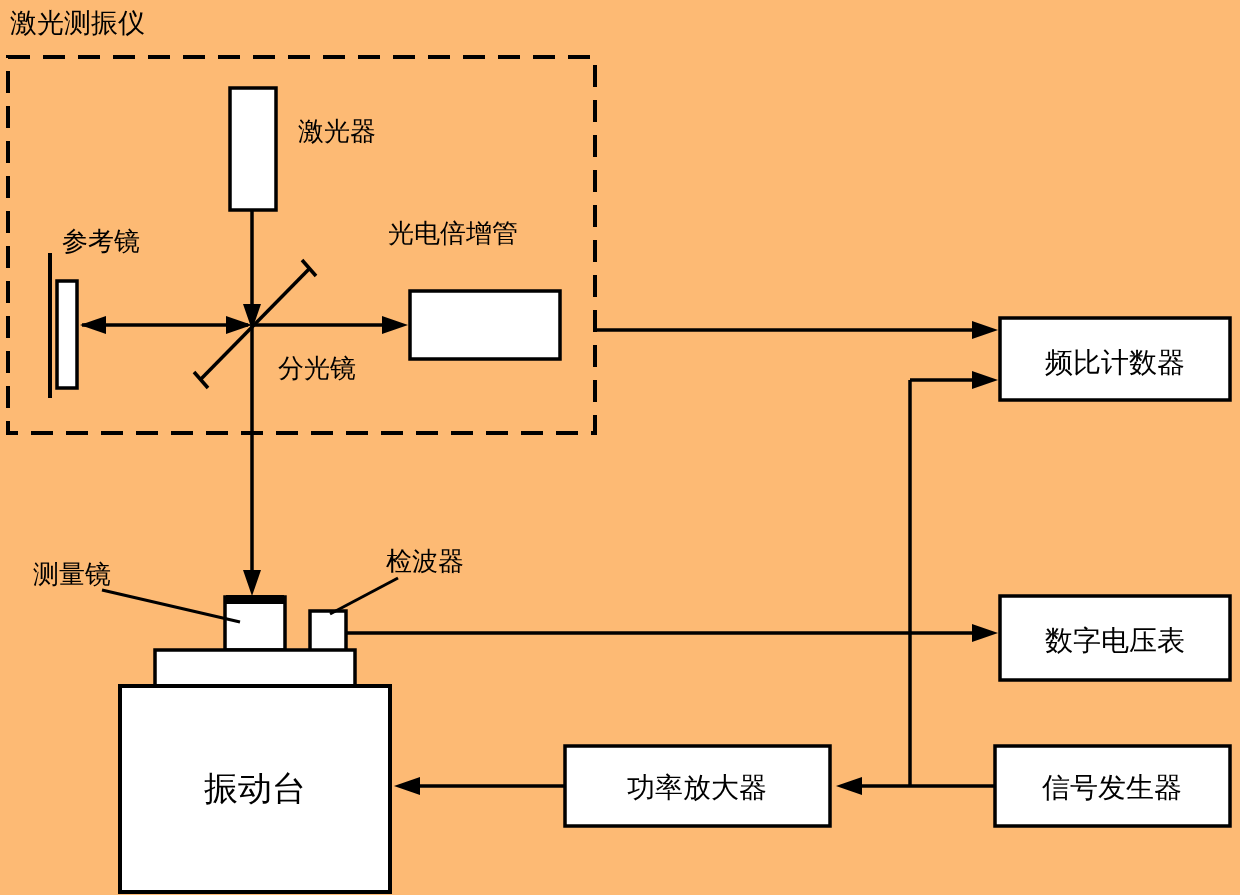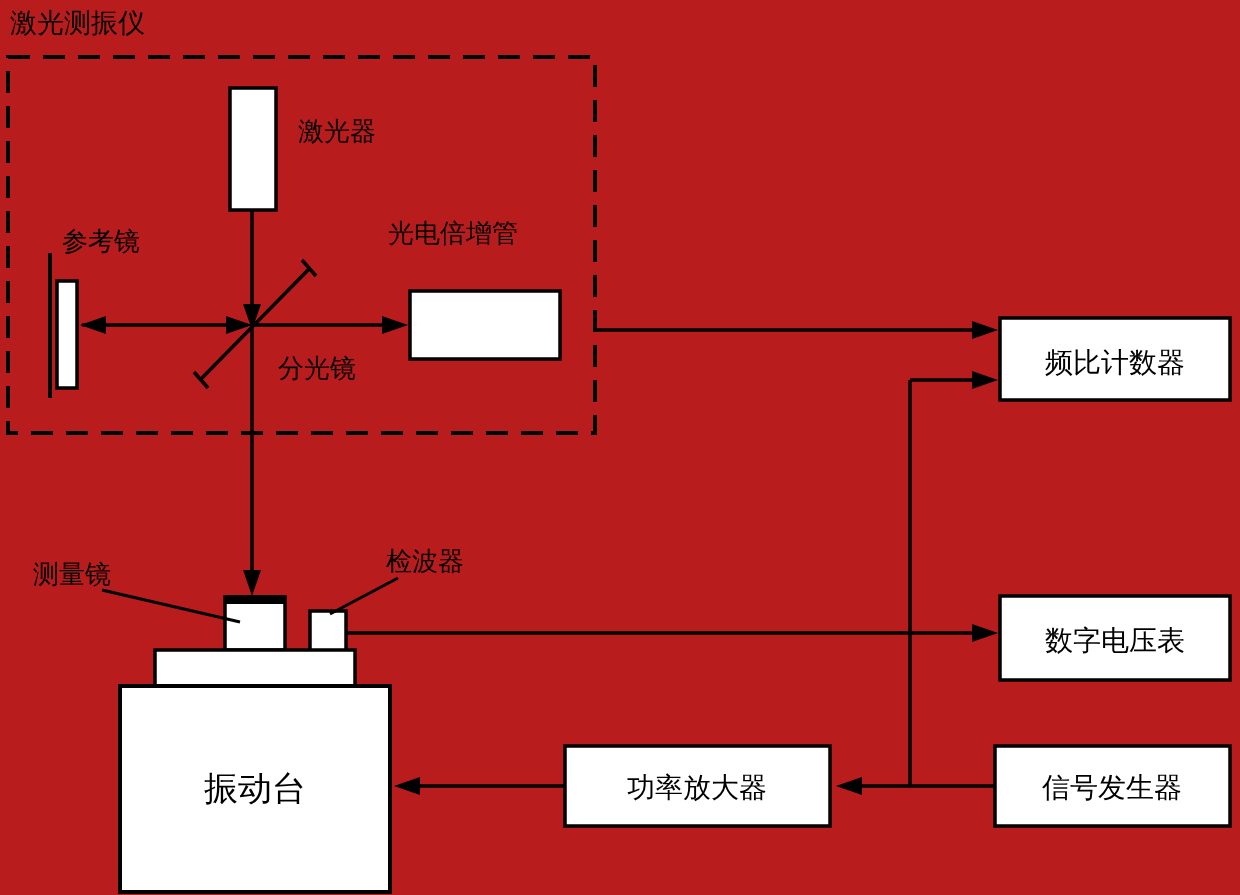--- a/index.html
+++ b/index.html
@@ -4,21 +4,21 @@
 <style>
   html, body {
     margin: 0;
     padding: 0;
     background: #ffffff;
   }
   #stage {
     position: relative;
     width: 1240px;
     height: 895px;
-    background: #b91c1c;
+    background: #fdba74;
     overflow: hidden;
   }
   svg {
     display: block;
     font-family: "Liberation Sans", sans-serif;
   }
   text {
     fill: #000000;
     font-family: "Liberation Sans", sans-serif;
   }

